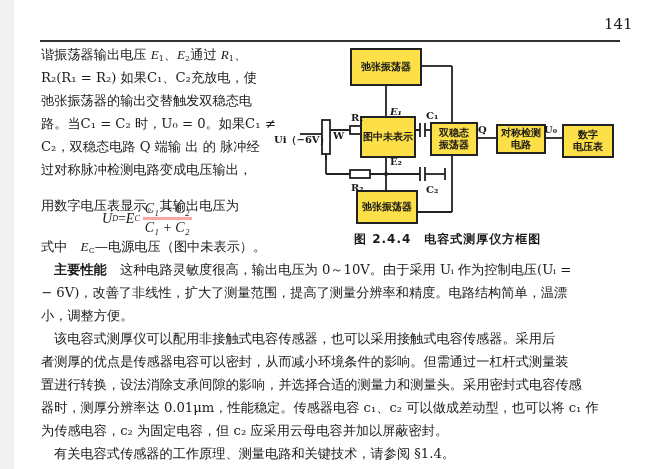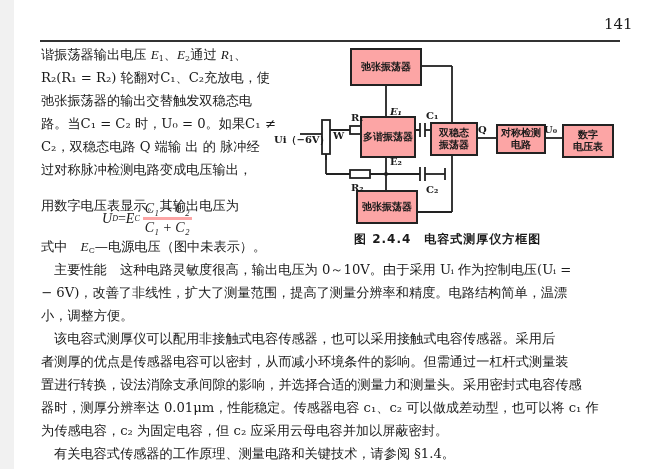--- a/index.html
+++ b/index.html
@@ -22,33 +22,33 @@
   .hdr-page { position: absolute; left: 604px; top: 1px; font-size: 15px; }
   .hdr-rule {
     position: absolute; left: 40px; top: 40px; width: 580px; height: 2px;
     background: #333;
   }
   .line {
     position: absolute; font-size: 13.2px; white-space: nowrap; line-height: 22px;
   }
   .it { font-style: italic; font-family: "Liberation Serif", serif; }
   sub { font-size: 8px; vertical-align: -2px; }
-  .bold { font-weight: normal; }
+  .bold { font-weight: bold; }
   .formula {
     position: absolute; left: 102px; top: 201px; font-size: 14px;
     font-family: "Liberation Serif", serif; font-style: italic;
     display: flex; align-items: center;
   }
   .frac { display: inline-flex; flex-direction: column; align-items: center; margin-left: 3px; }
   .frac .num { border-bottom: 3px solid #fca5a5; padding: 0 2px; line-height: 16px; }
   .frac .den { line-height: 16px; padding: 0 2px; }
   
   .diagram { position: absolute; left: 270px; top: 44px; width: 395px; height: 190px; }
   .box {
-    position: absolute; border: 2px solid #222; background: #fca5a5;
+    position: absolute; border: 2px solid #222; background: #fde047;
     font-size: 10px; display: flex; align-items: center; justify-content: center;
     text-align: center; line-height: 12px; font-weight: bold;
     font-family: "DejaVu Sans", sans-serif;
   }
   .lbl { position: absolute; font-size: 10px; font-family: "DejaVu Serif", serif; font-weight: bold; }
   .caption {
     position: absolute; left: 354px; top: 231px; font-size: 12px; letter-spacing: 1px;
     font-family: "DejaVu Sans", sans-serif; font-weight: bold;
   }
 </style>
@@ -58,21 +58,21 @@
 <div class="margin-strip"></div>
 
 <div class="hdr">
   <span class="hdr-page">141</span>
 </div>
 <div class="hdr-rule"></div>
 
 <div class="line" style="left:41px; top:44px;">
   <span>谐振荡器输出电压 </span><span class="it">E</span><sub>1</sub><span>、</span><span class="it">E</span><sub>2</sub><span>通过 </span><span class="it">R</span><sub>1</sub><span>、</span>
 </div>
-<div class="line" style="left:41px; top:67px;">R₂(R₁ = R₂) 轮翻对C₁、C₂充放电，使</div>
+<div class="line" style="left:41px; top:67px;">R₂(R₁ = R₂) 如果C₁、C₂充放电，使</div>
 <div class="line" style="left:41px; top:90px;">弛张振荡器的输出交替触发双稳态电</div>
 <div class="line" style="left:41px; top:113px;">路。当C₁ = C₂ 时，U₀ = 0。如果C₁ ≠</div>
 <div class="line" style="left:41px; top:136px;">C₂，双稳态电路 Q 端输 出 的 脉冲经</div>
 <div class="line" style="left:41px; top:159px;">过对称脉冲检测电路变成电压输出，</div>
 <div class="line" style="left:41px; top:195px;">用数字电压表显示。其输出电压为</div>
 
 <div class="formula">
   <span>U</span>
     <sub>D</sub>
   <span style="font-style:normal"> = </span>
@@ -130,21 +130,21 @@
 
       <line x1="204" y1="94" x2="226" y2="94"></line>
 
       <line x1="272" y1="94" x2="292" y2="94"></line>
     </g>
     <circle cx="116" cy="86" r="2" fill="#222"></circle>
     <circle cx="116" cy="130" r="2" fill="#222"></circle>
   </svg>
 
   <div class="box" style="left:80px; top:4px; width:68px; height:34px;">弛张振荡器</div>
-  <div class="box" style="left:90px; top:72px; width:52px; height:38px;">多谐振荡器</div>
+  <div class="box" style="left:90px; top:72px; width:52px; height:38px;">图中未表示</div>
   <div class="box" style="left:86px; top:146px; width:58px; height:30px;">弛张振荡器</div>
   <div class="box" style="left:160px; top:78px; width:44px; height:30px;">
     <div><span>双稳态</span><br><span>振荡器</span></div>
   </div>
   <div class="box" style="left:226px; top:80px; width:46px; height:26px;">
     <div><span>对称检测</span><br><span>电路</span></div>
   </div>
   <div class="box" style="left:292px; top:80px; width:48px; height:30px;">
     <div><span>数字</span><br><span>电压表</span></div>
   </div>

